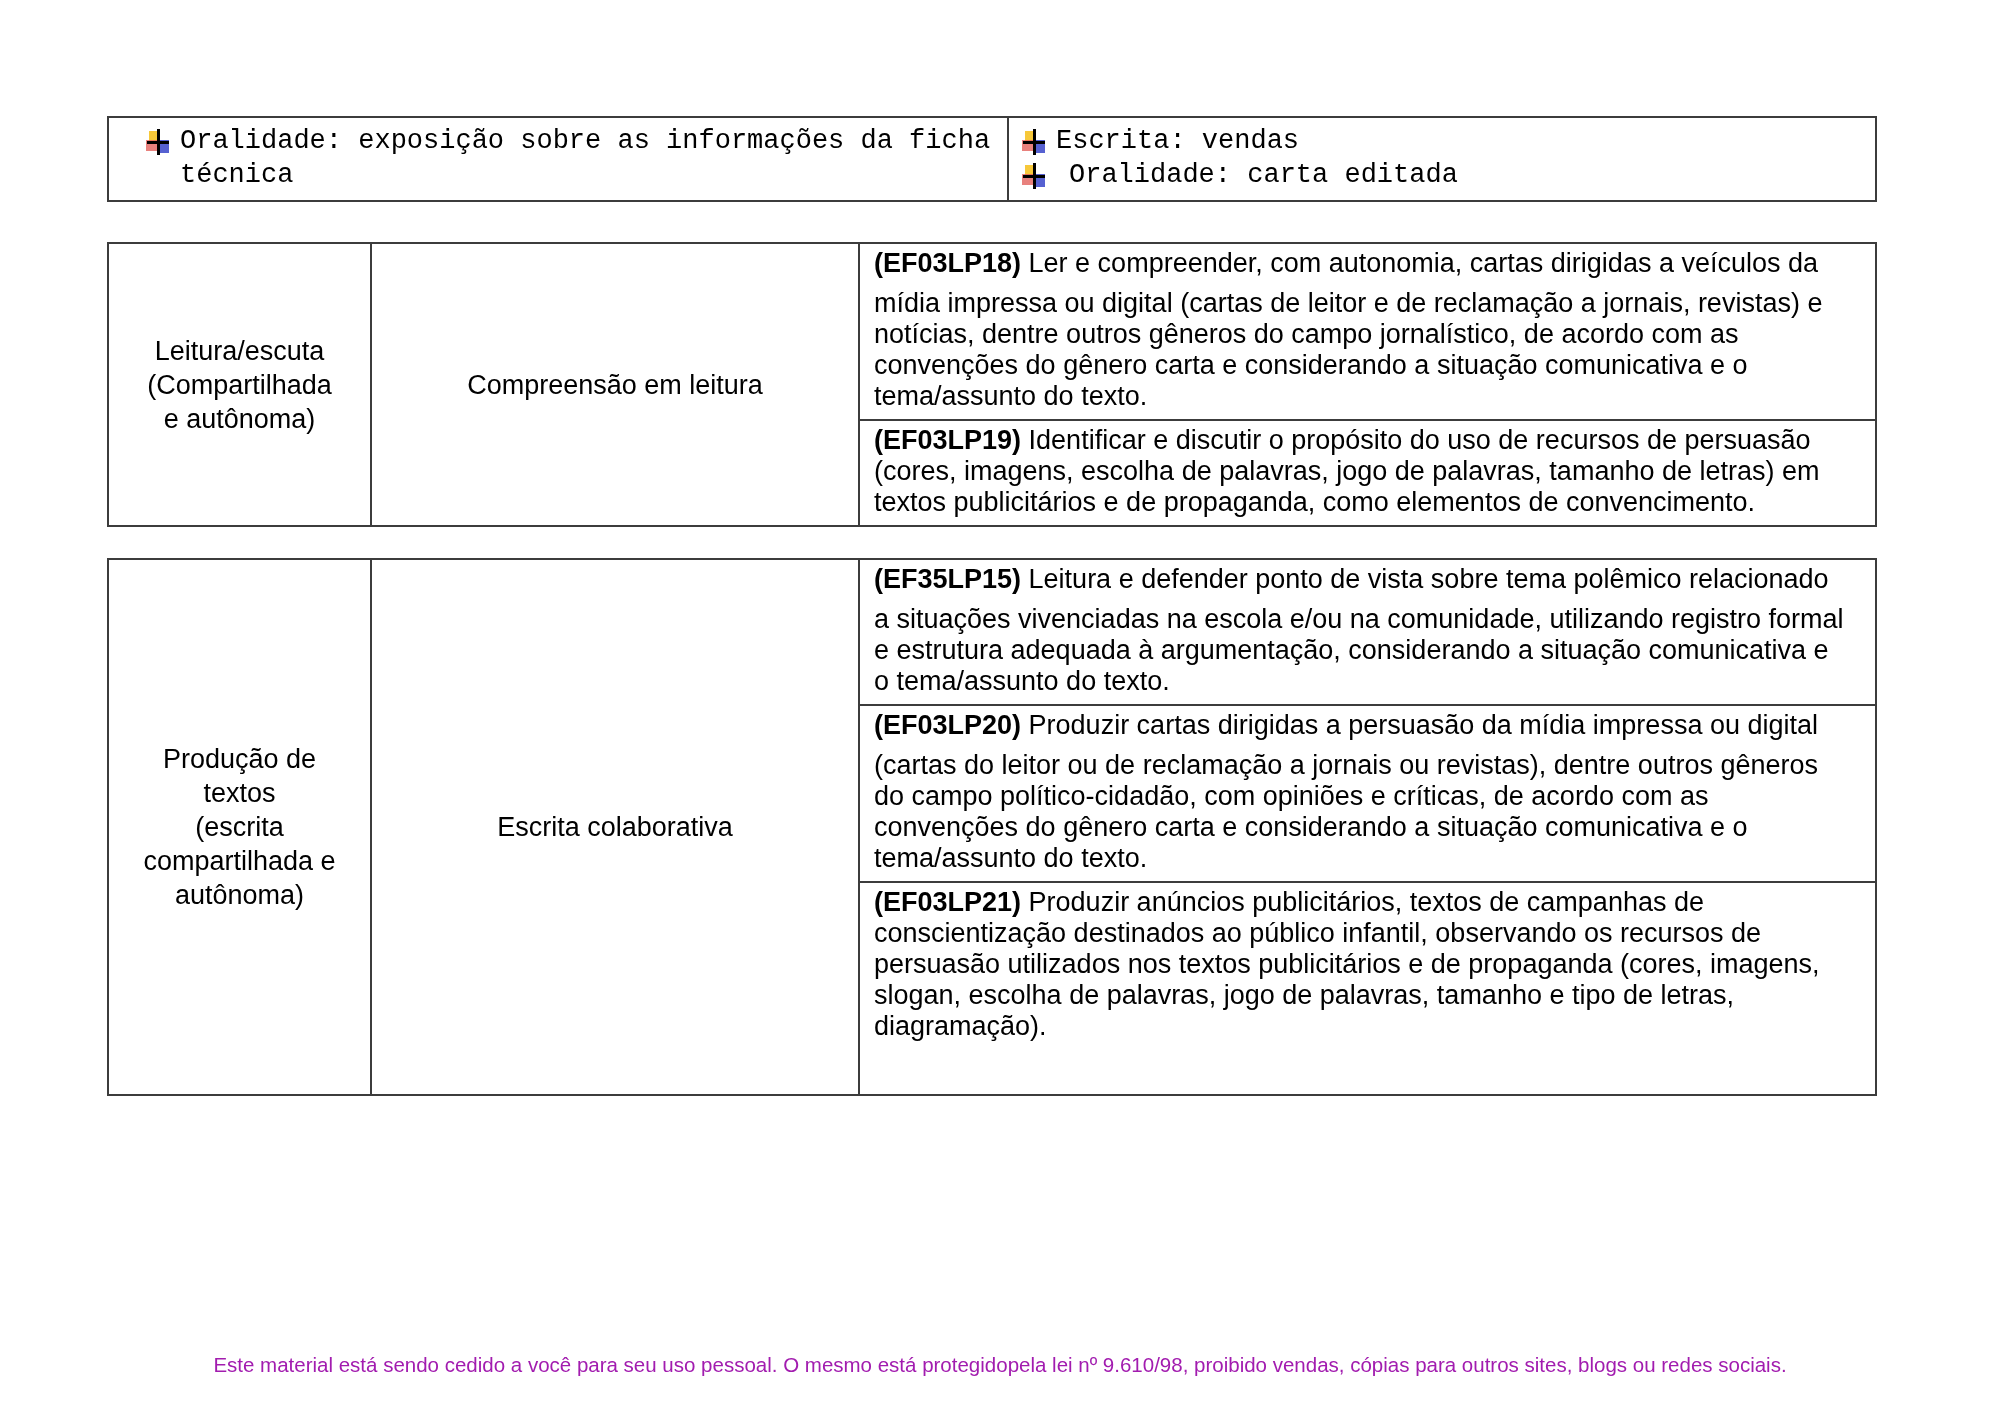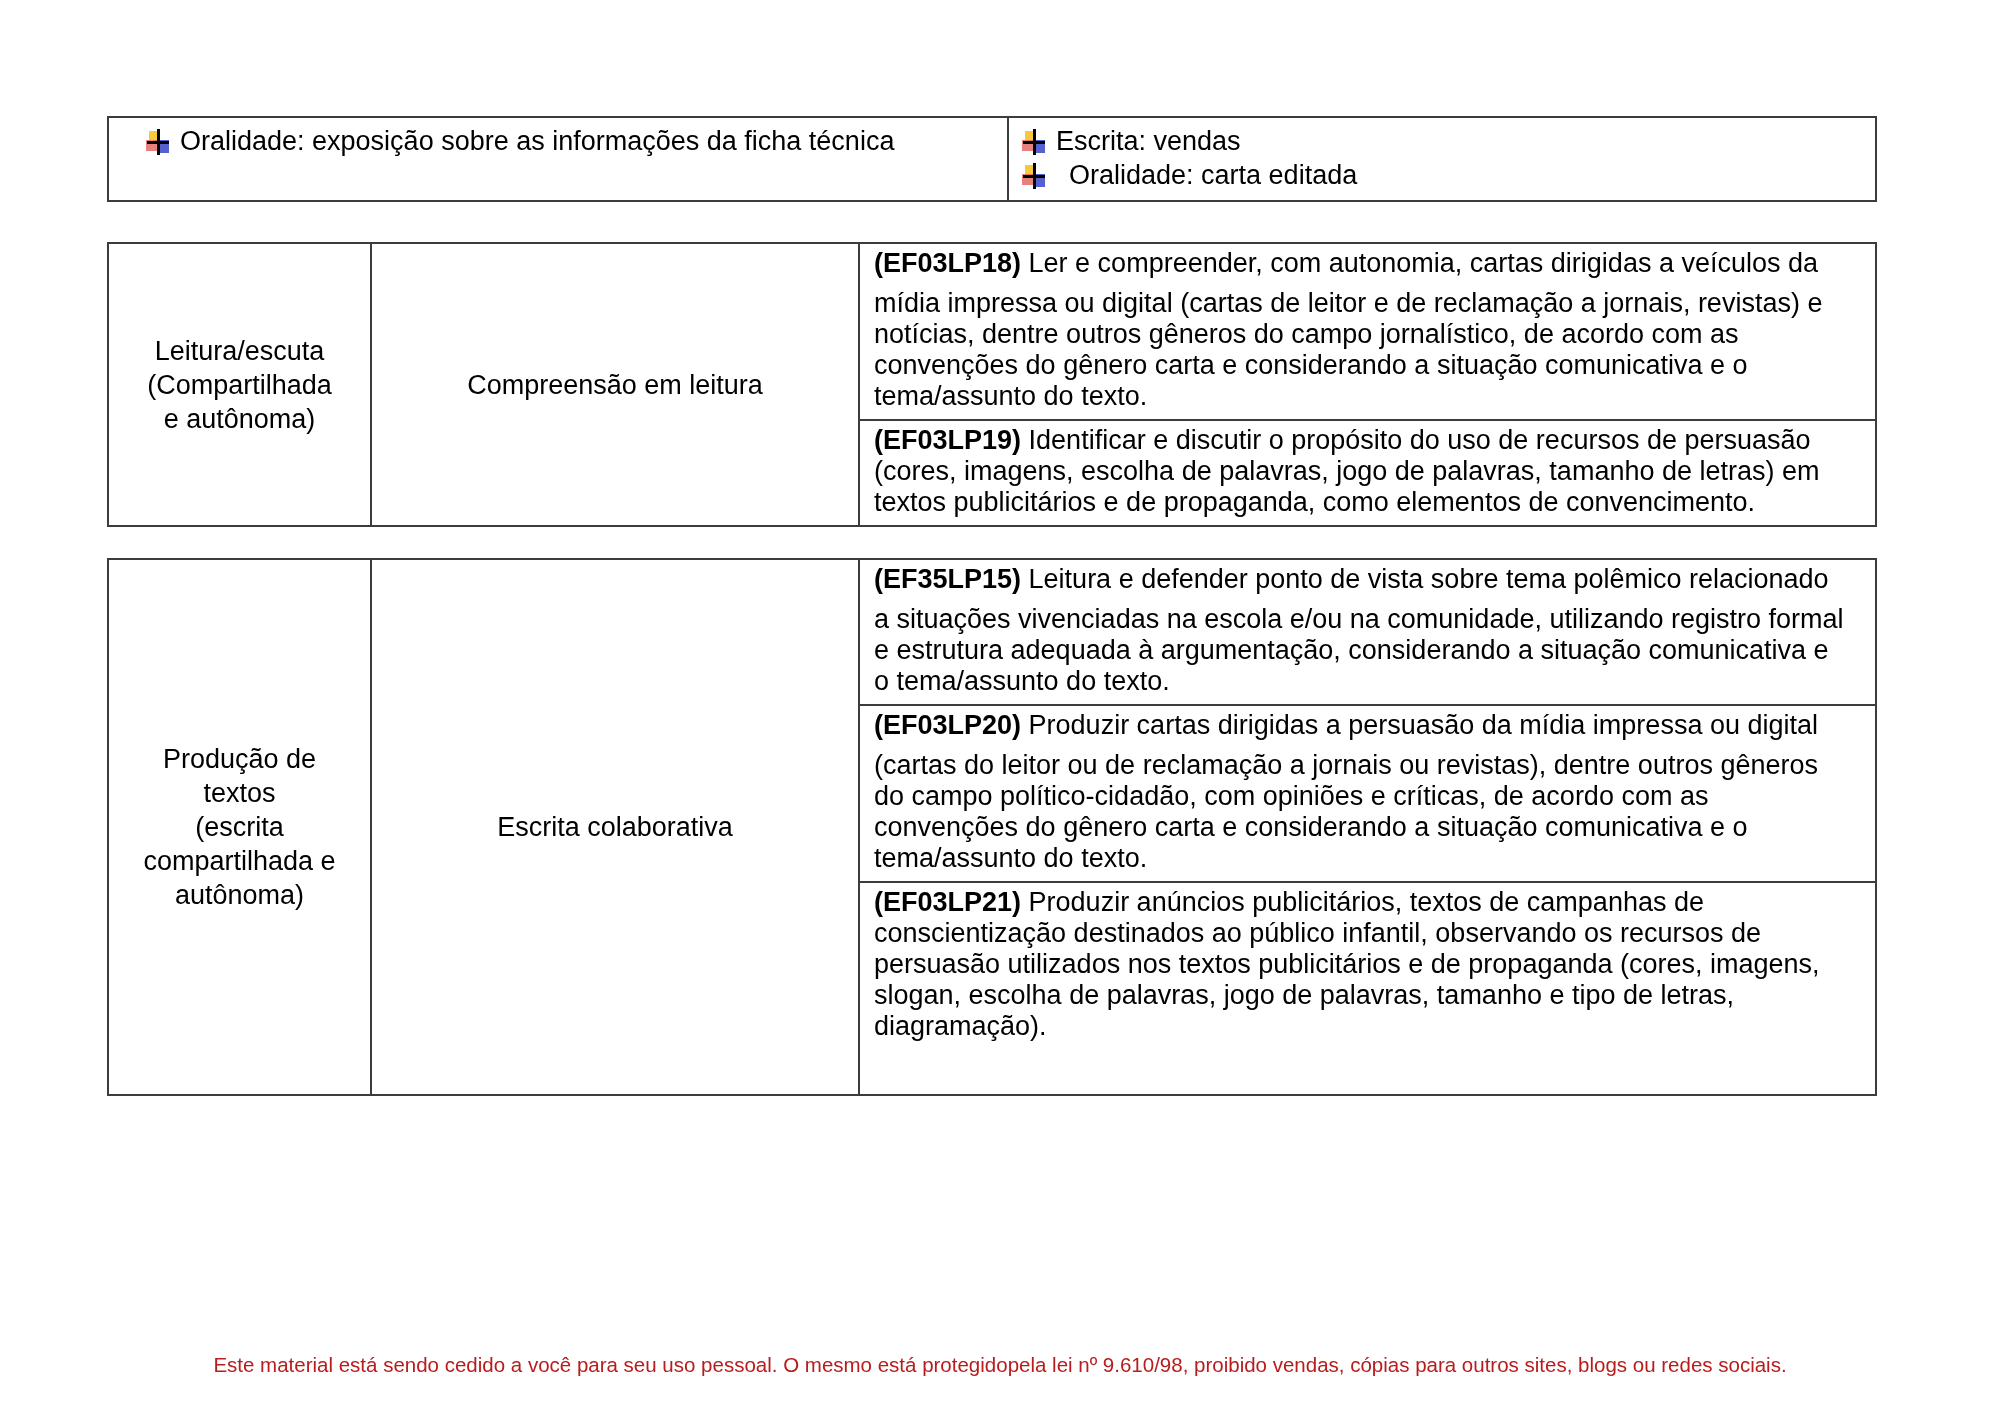--- a/index.html
+++ b/index.html
@@ -19,21 +19,21 @@
   }
   table.doc-table td {
     border: 2px solid #3c3c3c;
     box-sizing: border-box;
     font-size: 27px;
     line-height: 31px;
     color: #000;
   }
 
   
-  .top-table td { vertical-align: top; padding: 6px 10px 8px 10px; }
+  .top-table td { vertical-align: top; padding: 6px 10px 8px 10px; font-family: Liberation Mono, monospace; }
   .top-table .cell-left  { padding-left: 36px; }
   .top-table .cell-right { padding-left: 12px; }
   .bullet-line { display: flex; align-items: flex-start; line-height: 34px; }
   .bullet-line .b-icon { flex: 0 0 auto; margin-top: 4px; margin-right: 9px; }
   .bullet-line.indent2 .b-icon { margin-right: 22px; }
 
   
   .skills-table { margin-top: 40px; }
   .skills-table.second { margin-top: 31px; }
   .skills-table td.c-practice,
@@ -54,21 +54,21 @@
   .c-skill b { font-weight: bold; }
 
   
   .footer {
     position: absolute;
     left: 0; right: 0;
     top: 1352px;
     text-align: center;
     font-size: 20.5px;
     line-height: 26px;
-    color: #b91c1c;
+    color: #a21caf;
   }
 
   .b-icon svg { display: block; }
 </style>
 </head>
 <body>
 
 <div class="sheet">
   <div class="content">
 

